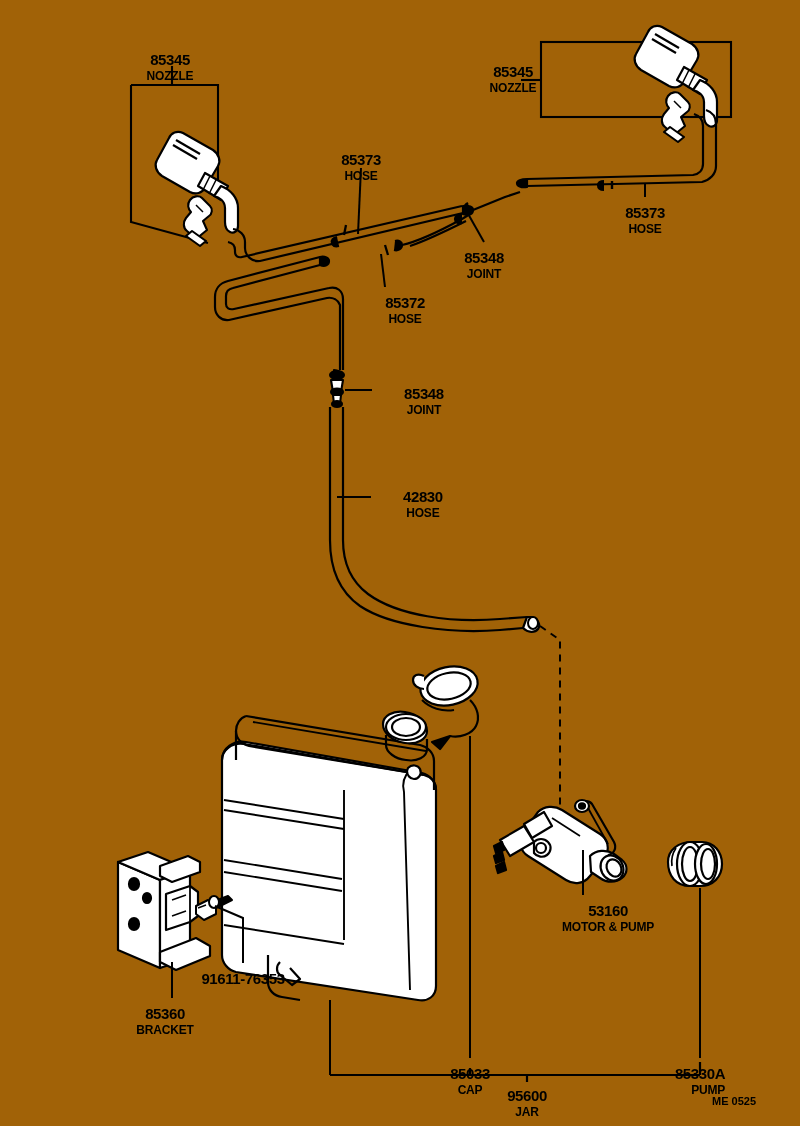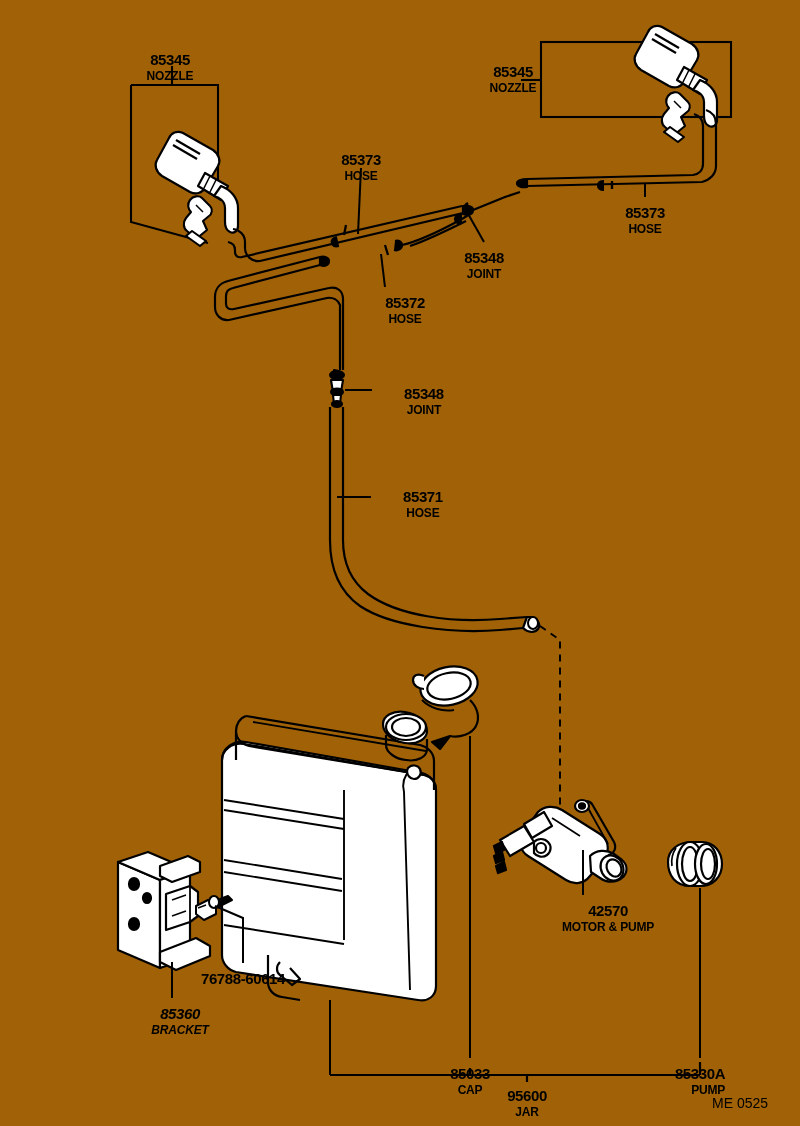--- a/index.html
+++ b/index.html
@@ -42,22 +42,22 @@
     font-size: 12px;
     letter-spacing: -0.2px;
     font-weight: bold;
     margin-top: 3px;
   }
   .label.single .pn {
     font-size: 15px;
   }
   .refcode {
     position: absolute;
-    font-size: 14px;
-    font-weight: normal;
+    font-size: 11px;
+    font-weight: bold;
     letter-spacing: 0px;
     color: #000000;
     white-space: nowrap;
   }
 </style>
 </head>
 <body>
 
 <div id="diagram-root">
 
@@ -372,36 +372,36 @@
     <span class="pn">85372</span>
     <span class="nm">HOSE</span>
   </div>
 
   <div class="label" style="left:404px; top:386px; transform:translate(0,0);">
     <span class="pn">85348</span>
     <span class="nm">JOINT</span>
   </div>
 
   <div class="label" style="left:403px; top:489px; transform:translate(0,0);">
-    <span class="pn">85371</span>
+    <span class="pn">42830</span>
     <span class="nm">HOSE</span>
   </div>
 
   <div class="label" style="left:608px; top:903px; transform:translate(-50%,0);">
-    <span class="pn">42570</span>
+    <span class="pn">53160</span>
     <span class="nm">MOTOR &amp; PUMP</span>
   </div>
 
-  <div class="label" style="left:180px; top:1006px; transform:translate(-50%,0);font-style:italic;">
+  <div class="label" style="left:165px; top:1006px; transform:translate(-50%,0);">
     <span class="pn">85360</span>
     <span class="nm">BRACKET</span>
   </div>
 
   <div class="label single" style="left:243px; top:971px; transform:translate(-50%,0);">
-    <span class="pn">76788-60614</span>
+    <span class="pn">91611-76353</span>
   </div>
 
   <div class="label" style="left:470px; top:1066px; transform:translate(-50%,0);">
     <span class="pn">85033</span>
     <span class="nm">CAP</span>
   </div>
 
   <div class="label" style="left:527px; top:1088px; transform:translate(-50%,0);">
     <span class="pn">95600</span>
     <span class="nm">JAR</span>

